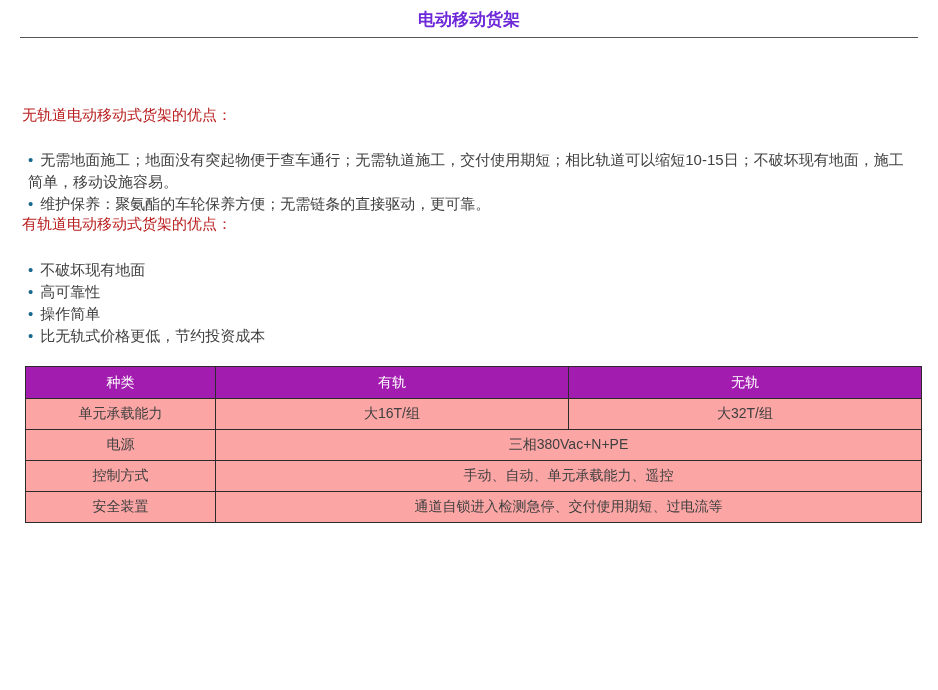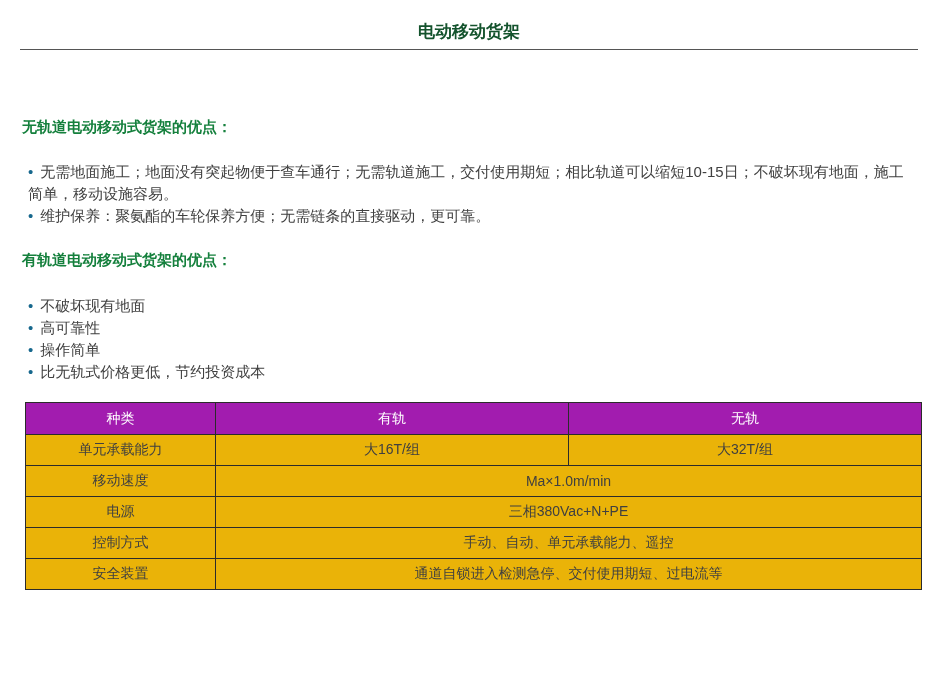--- a/index.html
+++ b/index.html
@@ -10,44 +10,44 @@
     color: #404040;
   }
   .page {
     position: relative;
     width: 938px;
     height: 690px;
     overflow: hidden;
     background: #ffffff;
   }
   .page-title {
-    padding-top: 21px;
+    padding-top: 9px;
     text-align: center;
     font-size: 17px;
     font-weight: bold;
-    color: #14532d;
+    color: #6d28d9;
     line-height: 22px;
   }
   .title-divider {
     margin: 6px 20px 0 20px;
     border: none;
     border-top: 1px solid #555555;
     height: 0;
   }
   .content {
     padding: 0 20px 0 22px;
   }
   .section-heading {
-    color: #15803d;
+    color: #b91c1c;
     font-size: 15px;
-    font-weight: bold;
+    font-weight: normal;
     line-height: 17px;
   }
   .heading-1 { margin-top: 68px; }
-  .heading-2 { margin-top: 24px; }
+  .heading-2 { }
   .heading-3 { margin-top: 44px; }
   .bullet-block { margin-top: 26px; }
   .list-block { margin-top: 27px; }
   .bullet-item {
     padding-left: 6px;
     font-size: 15px;
     line-height: 22px;
     color: #404040;
   }
   .bullet {
@@ -71,21 +71,21 @@
     color: #ffffff;
     font-weight: normal;
     height: 32px;
     border: 1px solid #2b2b2b;
     text-align: center;
   }
   table.params td {
     height: 31px;
     border: 1px solid #2b2b2b;
     text-align: center;
-    background: #eab308;
+    background: #fca5a5;
   }
 </style>
 </head>
 <body>
 
 <div class="page">
 
   <div class="page-title">电动移动货架</div>
   <hr class="title-divider">
 
@@ -121,24 +121,20 @@
           <th>无轨</th>
         </tr>
       </thead>
       <tbody>
         <tr>
           <td>单元承载能力</td>
           <td>大16T/组</td>
           <td>大32T/组</td>
         </tr>
         <tr>
-          <td>移动速度</td>
-          <td colspan="2">Ma×1.0m/min</td>
-        </tr>
-        <tr>
           <td>电源</td>
           <td colspan="2">三相380Vac+N+PE</td>
         </tr>
         <tr>
           <td>控制方式</td>
           <td colspan="2">手动、自动、单元承载能力、遥控</td>
         </tr>
         <tr>
           <td>安全装置</td>
           <td colspan="2">通道自锁进入检测急停、交付使用期短、过电流等</td>

